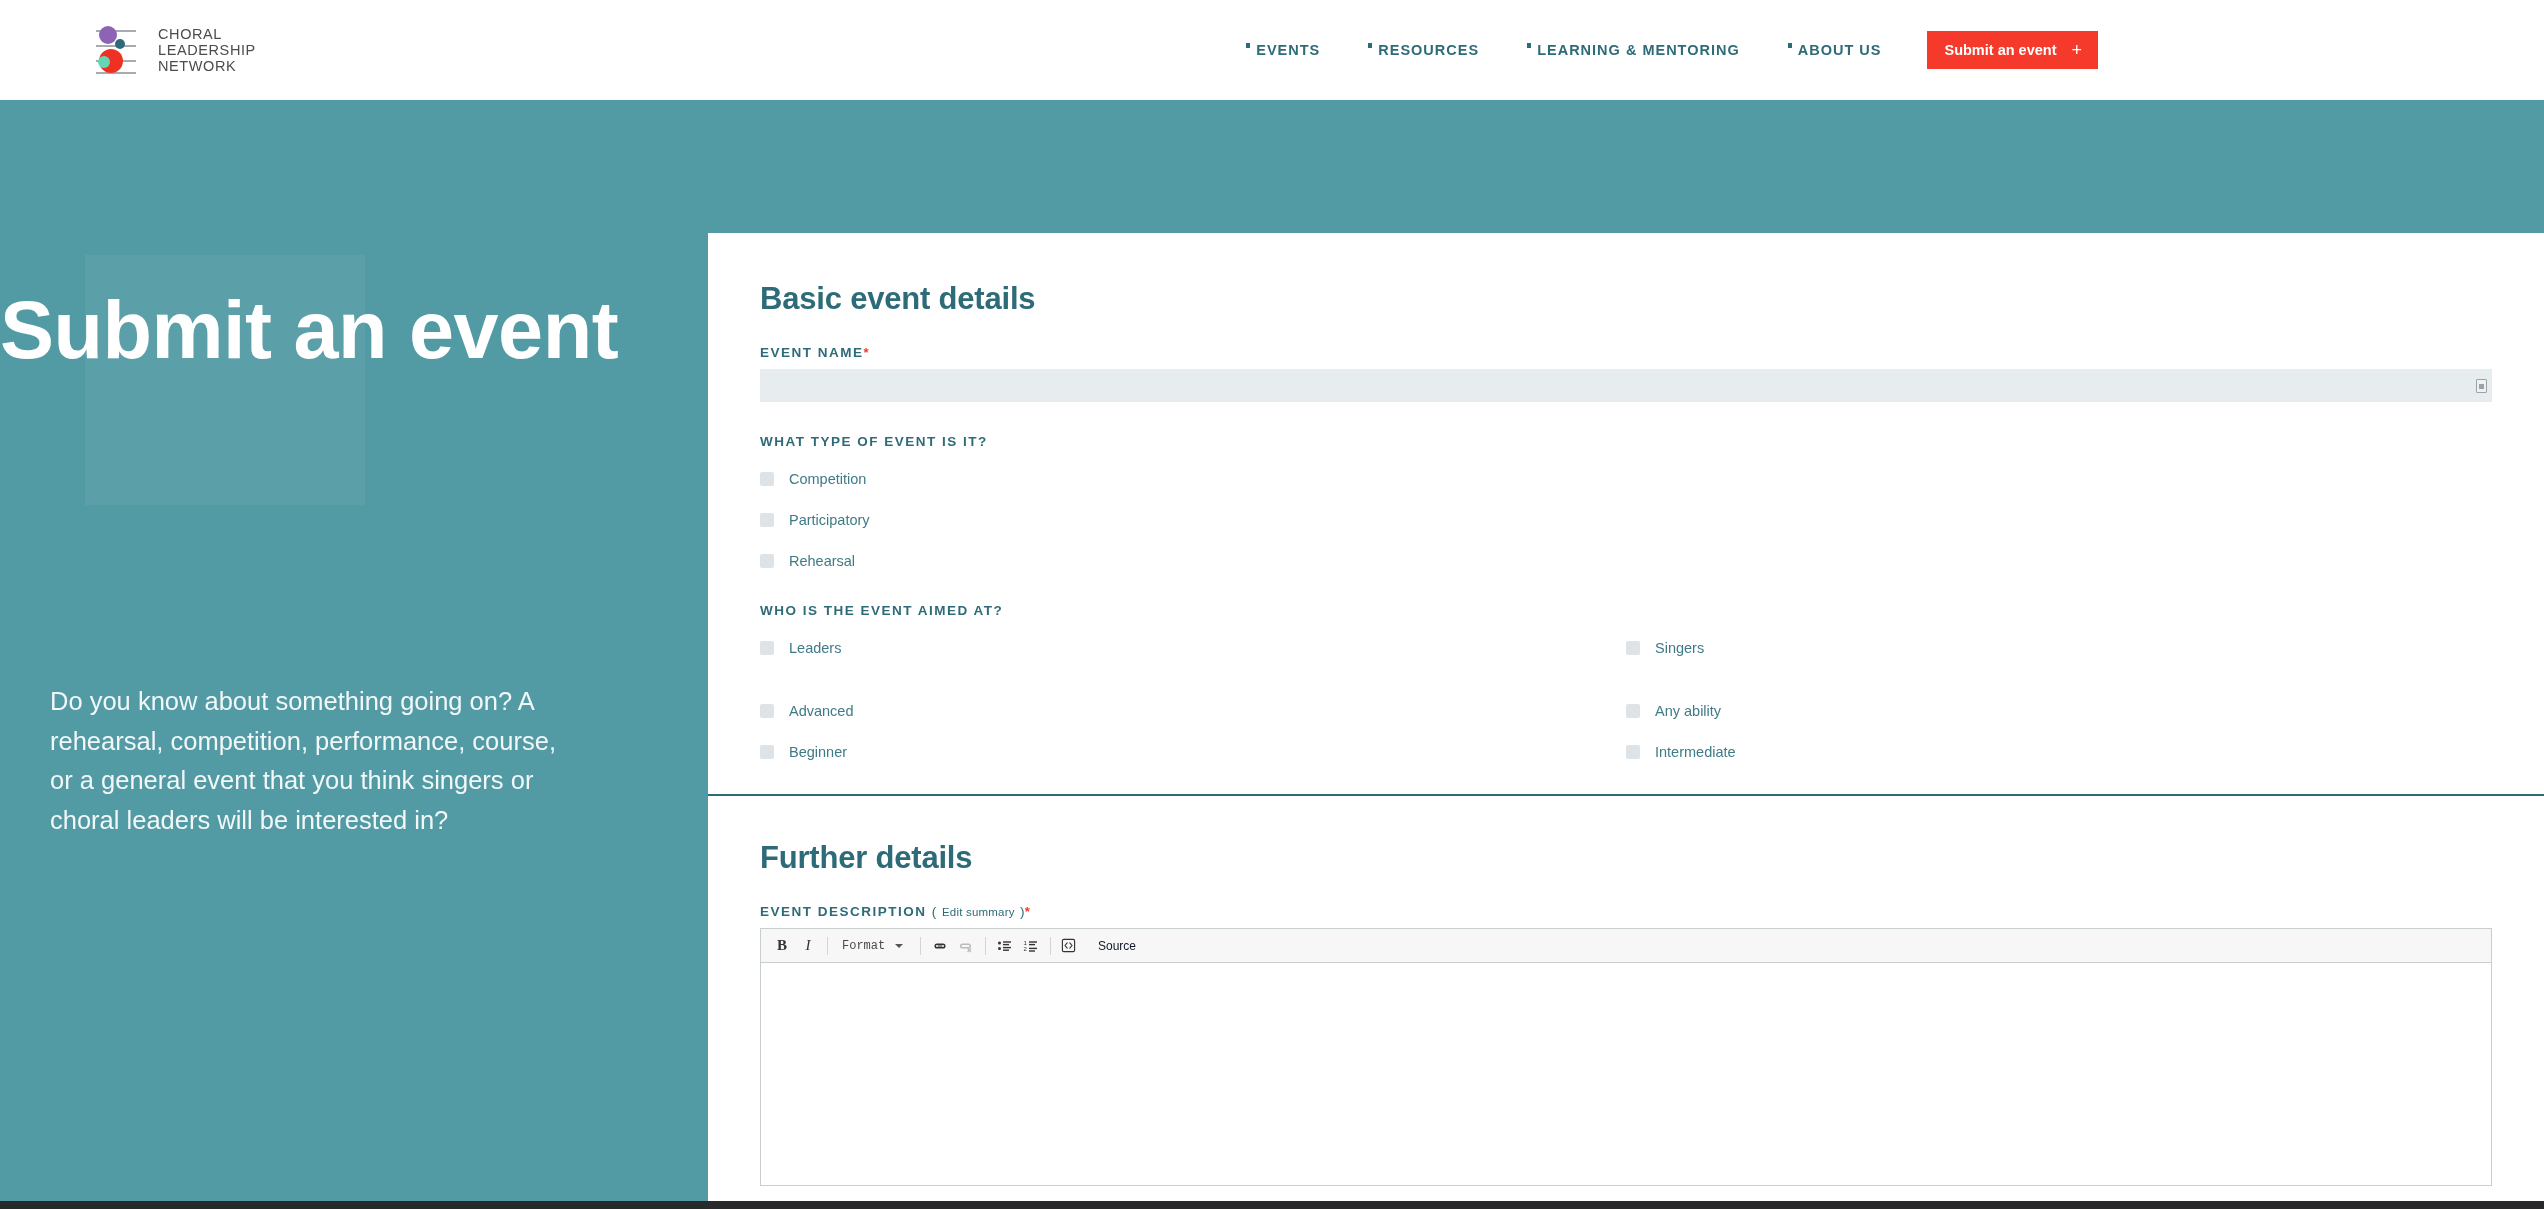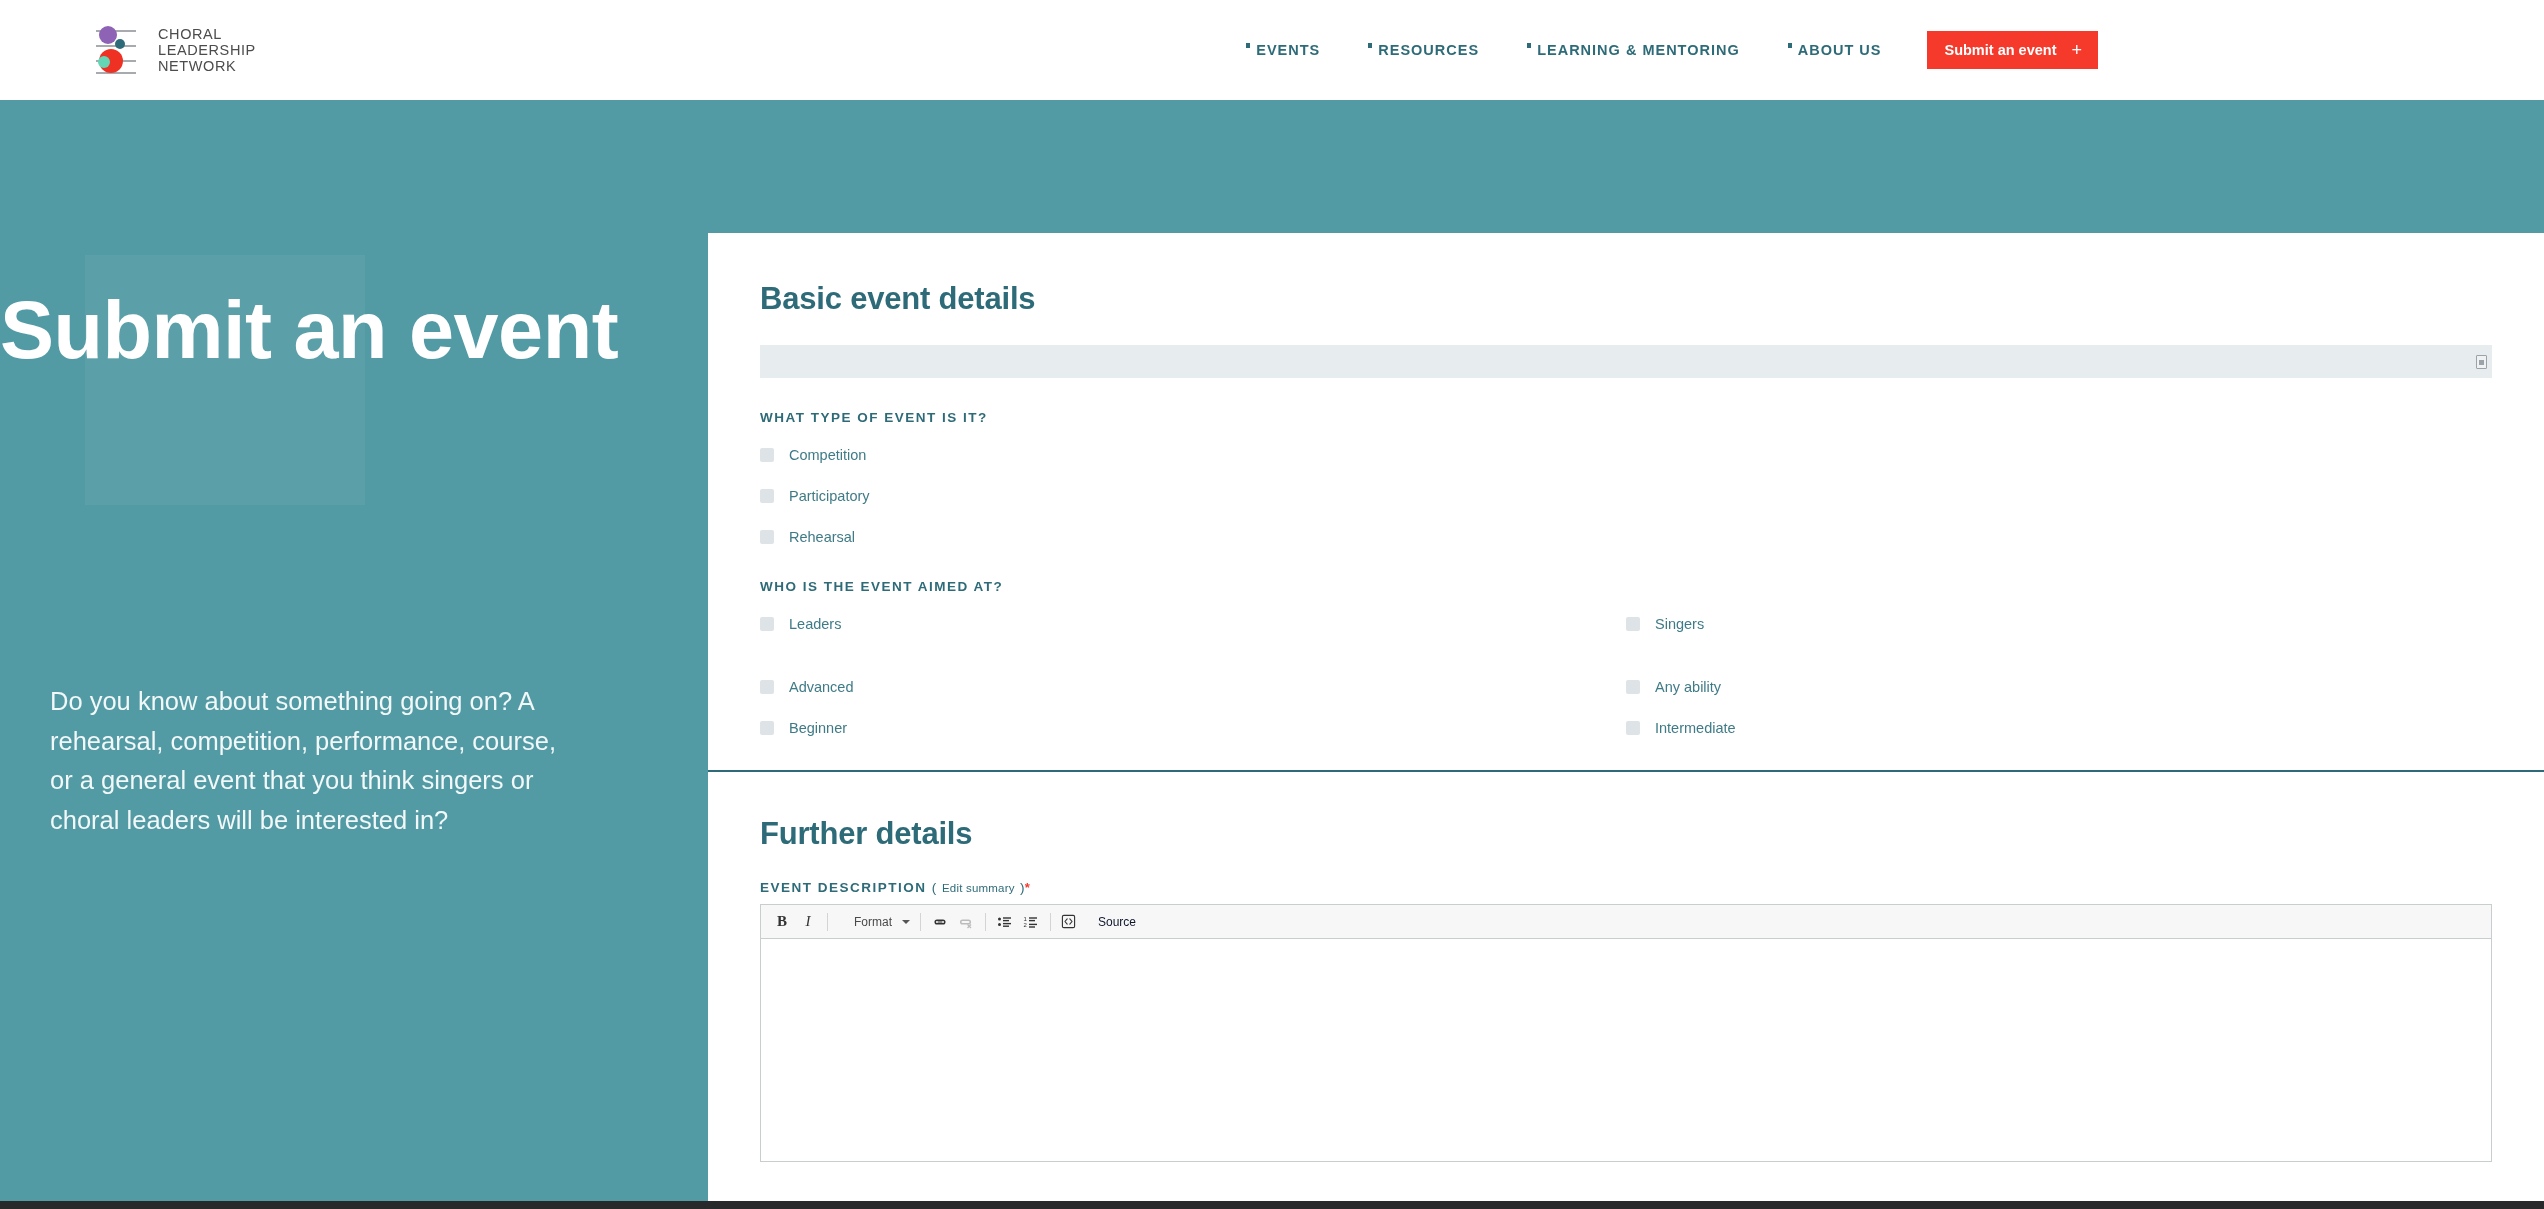--- a/index.html
+++ b/index.html
@@ -265,21 +265,22 @@
   }
   .tb-format {
     display: flex;
     align-items: center;
     height: 26px;
     padding: 0 4px 0 8px;
     font-size: 12px;
     color: #4a4a4a;
     cursor: pointer;
     min-width: 80px;
-    justify-content: flex-end;
+    justify-content: flex-start;
+    font-family: Liberation Mono, monospace;
   }
   .tb-caret {
     width: 0; height: 0;
     border-left: 4px solid transparent;
     border-right: 4px solid transparent;
     border-top: 4px solid #555;
     margin-left: 10px;
   }
   .tb-source {
     display: flex;
@@ -357,20 +358,23 @@
   <div class="hero-overlay-rect"></div>
   <h1 class="hero-title">Submit an event</h1>
   <p class="hero-desc">Do you know about something going on? A rehearsal, competition, performance, course, or a general event that you think singers or choral leaders will be interested in?</p>
 </div>
 
 <div class="form-panel">
 
   <div class="section section-basic">
     <h2 class="section-h2">Basic event details</h2>
 
+    <label class="field-label">
+      <span>EVENT NAME</span><span class="req">*</span>
+    </label>
     <div class="input-wrap">
       <input class="text-input" type="text" value="" style="">
       <span class="grip-icon"></span>
     </div>
 
     <label class="field-label">WHAT TYPE OF EVENT IS IT?</label>
     <div class="check-group">
       <div class="check-col">
         <div class="check-item">
           <span class="cbox"></span>

